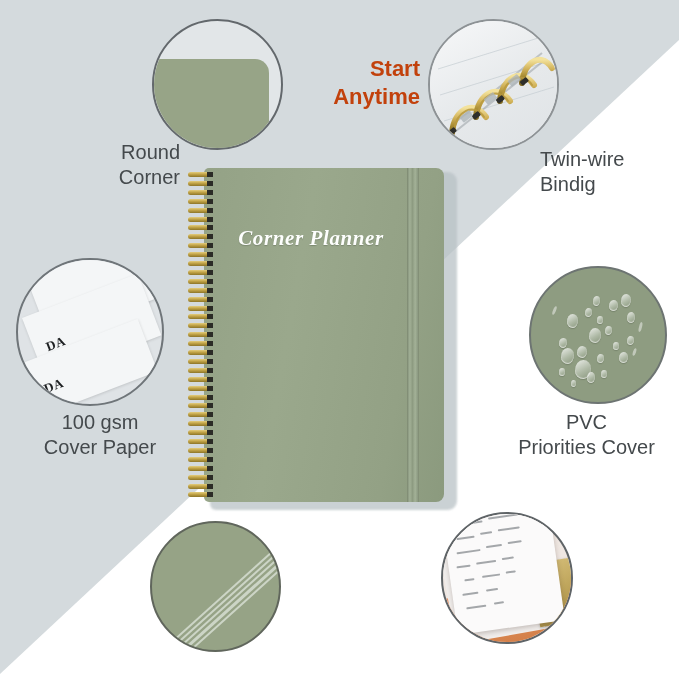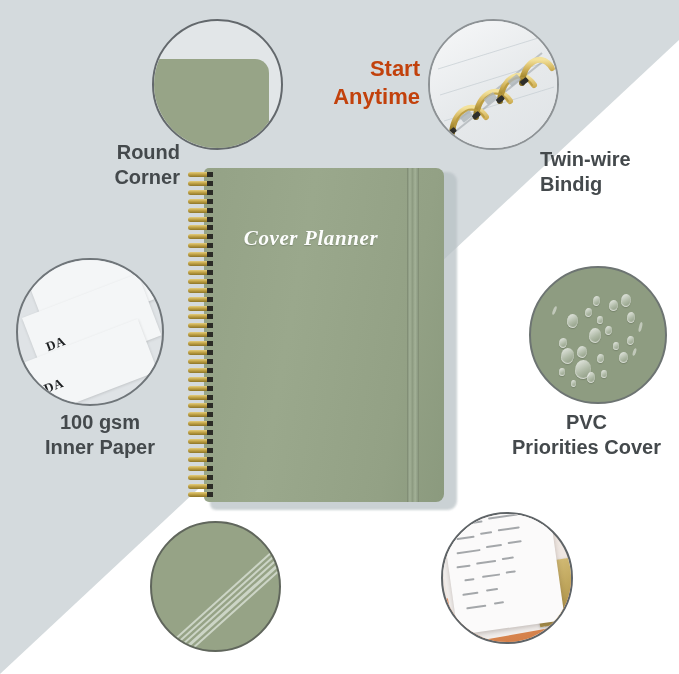--- a/index.html
+++ b/index.html
@@ -126,21 +126,20 @@
     background:linear-gradient(90deg,#f6f7f7,#e8ecec);
     border-radius:3px 0 0 3px;
   }
   
   .label{
     position:absolute;
     color:#44494c;
     font-size:20px;
     line-height:25px;
     white-space:pre-line;
-    font-weight:bold;
   }
   .label.bold{font-weight:bold;color:#c2410c;}
   .lb-right{text-align:right;}
   .lb-left{text-align:left;}
   .lb-center{text-align:center;}
 </style>
 </head>
 <body>
 
 <div id="stage">
@@ -216,21 +215,21 @@
 
     <div class="sheet" style="left:4px;top:58px;width:124px;height:66px;transform:rotate(-21deg);"></div>
     <div class="sheet-head" style="left:28px;top:76px;font-size:13px;transform:rotate(-21deg);">DA</div>
     <div class="sheet-sub" style="left:50px;top:103px;font-size:7px;transform:rotate(-21deg);">Top Pri</div>
 
     <div class="sheet" style="left:2px;top:104px;width:126px;height:56px;transform:rotate(-21deg);"></div>
     <div class="sheet-head" style="left:26px;top:118px;font-size:13px;transform:rotate(-21deg);">DA</div>
     <div class="sheet-sub" style="left:46px;top:142px;font-size:7px;transform:rotate(-21deg);">op :</div>
   </div>
   <div class="label lb-center" style="left:10px;top:410px;width:180px;">100 gsm
-Inner Paper</div>
+Cover Paper</div>
 
   <div class="circle" id="c-pvc">
     <div class="drop" style="left:36px;top:46px;width:11px;height:14px;"></div>
     <div class="drop" style="left:54px;top:40px;width:7px;height:9px;"></div>
     <div class="drop" style="left:28px;top:70px;width:8px;height:10px;"></div>
     <div class="drop" style="left:30px;top:80px;width:13px;height:16px;"></div>
     <div class="drop" style="left:46px;top:78px;width:10px;height:12px;"></div>
     <div class="drop" style="left:44px;top:92px;width:16px;height:19px;"></div>
     <div class="drop" style="left:58px;top:60px;width:12px;height:15px;"></div>
     <div class="drop" style="left:66px;top:48px;width:6px;height:8px;"></div>
@@ -285,21 +284,21 @@
       <div class="pk-scribble" style="left:34px;top:81px;width:12px;height:2px;"></div>
       <div class="pk-scribble" style="left:12px;top:96px;width:20px;height:2px;"></div>
       <div class="pk-scribble" style="left:40px;top:95px;width:10px;height:2px;"></div>
     </div>
   </div>
 
   <div id="notebook">
     <div class="nb-shadow"></div>
     <div class="nb-pages"></div>
     <div class="nb-cover">
-      <div class="nb-title">Cover Planner</div>
+      <div class="nb-title">Corner Planner</div>
       <div class="nb-elastic"></div>
     </div>
     <div class="nb-spine" id="spine">
         <div class="coil" style="top: 4px;">
           <div class="ring"></div>
           <div class="nub"></div>
         </div>
         <div class="coil" style="top: 12.9px;">
           <div class="ring"></div>
           <div class="nub"></div>

